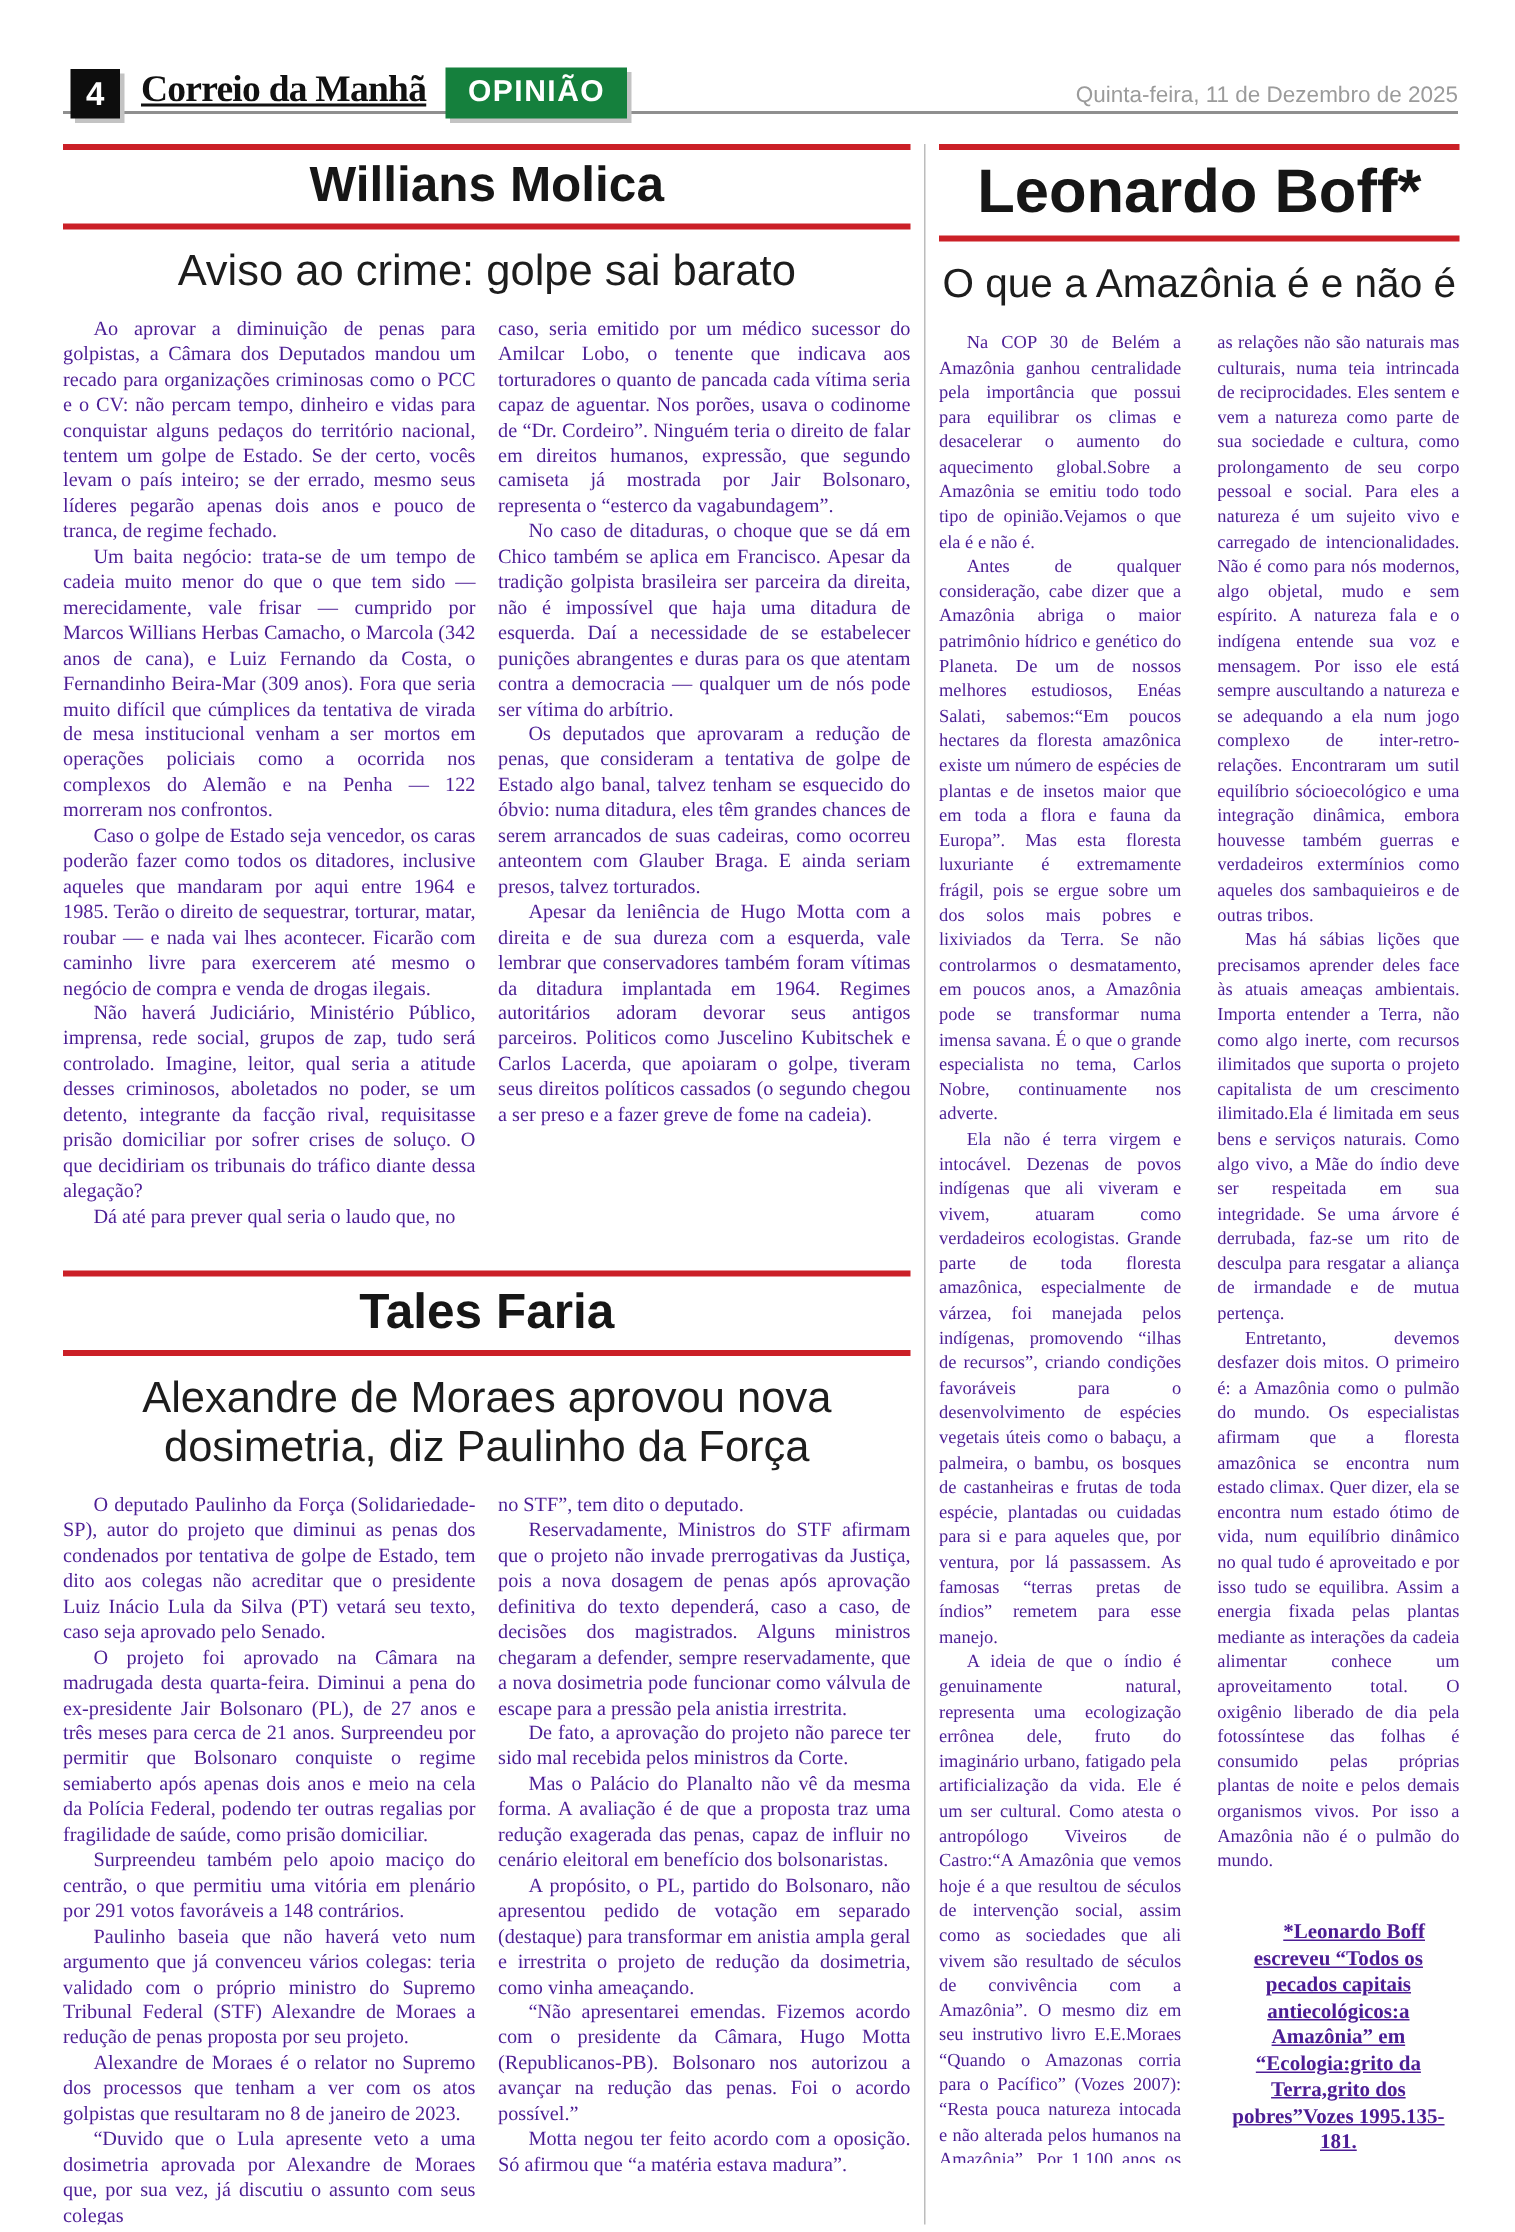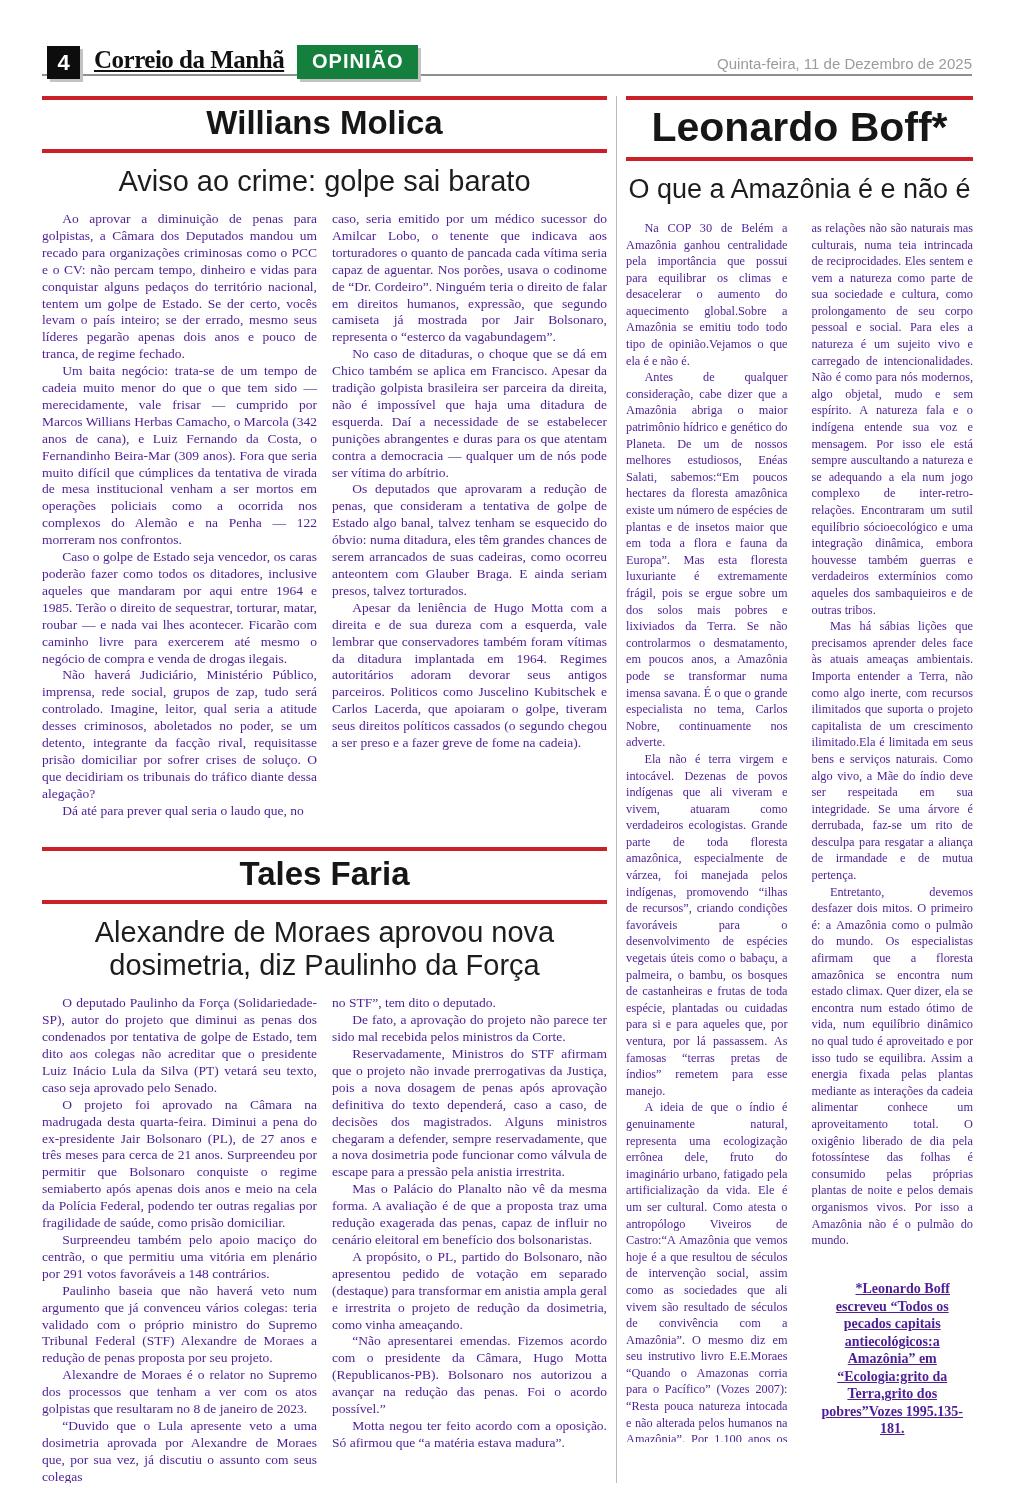--- a/index.html
+++ b/index.html
@@ -118,22 +118,22 @@
           <div class="col">
             <p>O deputado Paulinho da Força (Solidariedade-SP), autor do projeto que diminui as penas dos condenados por tentativa de golpe de Estado, tem dito aos colegas não acreditar que o presidente Luiz Inácio Lula da Silva (PT) vetará seu texto, caso seja aprovado pelo Senado.</p>
             <p>O projeto foi aprovado na Câmara na madrugada desta quarta-feira. Diminui a pena do ex-presidente Jair Bolsonaro (PL), de 27 anos e três meses para cerca de 21 anos. Surpreendeu por permitir que Bolsonaro conquiste o regime semiaberto após apenas dois anos e meio na cela da Polícia Federal, podendo ter outras regalias por fragilidade de saúde, como prisão domiciliar.</p>
             <p>Surpreendeu também pelo apoio maciço do centrão, o que permitiu uma vitória em plenário por 291 votos favoráveis a 148 contrários.</p>
             <p>Paulinho baseia que não haverá veto num argumento que já convenceu vários colegas: teria validado com o próprio ministro do Supremo Tribunal Federal (STF) Alexandre de Moraes a redução de penas proposta por seu projeto.</p>
             <p>Alexandre de Moraes é o relator no Supremo dos processos que tenham a ver com os atos golpistas que resultaram no 8 de janeiro de 2023.</p>
             <p>“Duvido que o Lula apresente veto a uma dosimetria aprovada por Alexandre de Moraes que, por sua vez, já discutiu o assunto com seus colegas</p>
           </div>
           <div class="col">
             <p class="cont">no STF”, tem dito o deputado.</p>
+            <p>Reservadamente, Ministros do STF afirmam que o projeto não invade prerrogativas da Justiça, pois a nova dosagem de penas após aprovação definitiva do texto dependerá, caso a caso, de decisões dos magistrados. Alguns ministros chegaram a defender, sempre reservadamente, que a nova dosimetria pode funcionar como válvula de escape para a pressão pela anistia irrestrita.</p>
             <p>De fato, a aprovação do projeto não parece ter sido mal recebida pelos ministros da Corte.</p>
-            <p>Reservadamente, Ministros do STF afirmam que o projeto não invade prerrogativas da Justiça, pois a nova dosagem de penas após aprovação definitiva do texto dependerá, caso a caso, de decisões dos magistrados. Alguns ministros chegaram a defender, sempre reservadamente, que a nova dosimetria pode funcionar como válvula de escape para a pressão pela anistia irrestrita.</p>
             <p>Mas o Palácio do Planalto não vê da mesma forma. A avaliação é de que a proposta traz uma redução exagerada das penas, capaz de influir no cenário eleitoral em benefício dos bolsonaristas.</p>
             <p>A propósito, o PL, partido do Bolsonaro, não apresentou pedido de votação em separado (destaque) para transformar em anistia ampla geral e irrestrita o projeto de redução da dosimetria, como vinha ameaçando.</p>
             <p>“Não apresentarei emendas. Fizemos acordo com o presidente da Câmara, Hugo Motta (Republicanos-PB). Bolsonaro nos autorizou a avançar na redução das penas. Foi o acordo possível.”</p>
             <p>Motta negou ter feito acordo com a oposição. Só afirmou que “a matéria estava madura”.</p>
           </div>
         </div>
       </section>
 
     </div>
 

